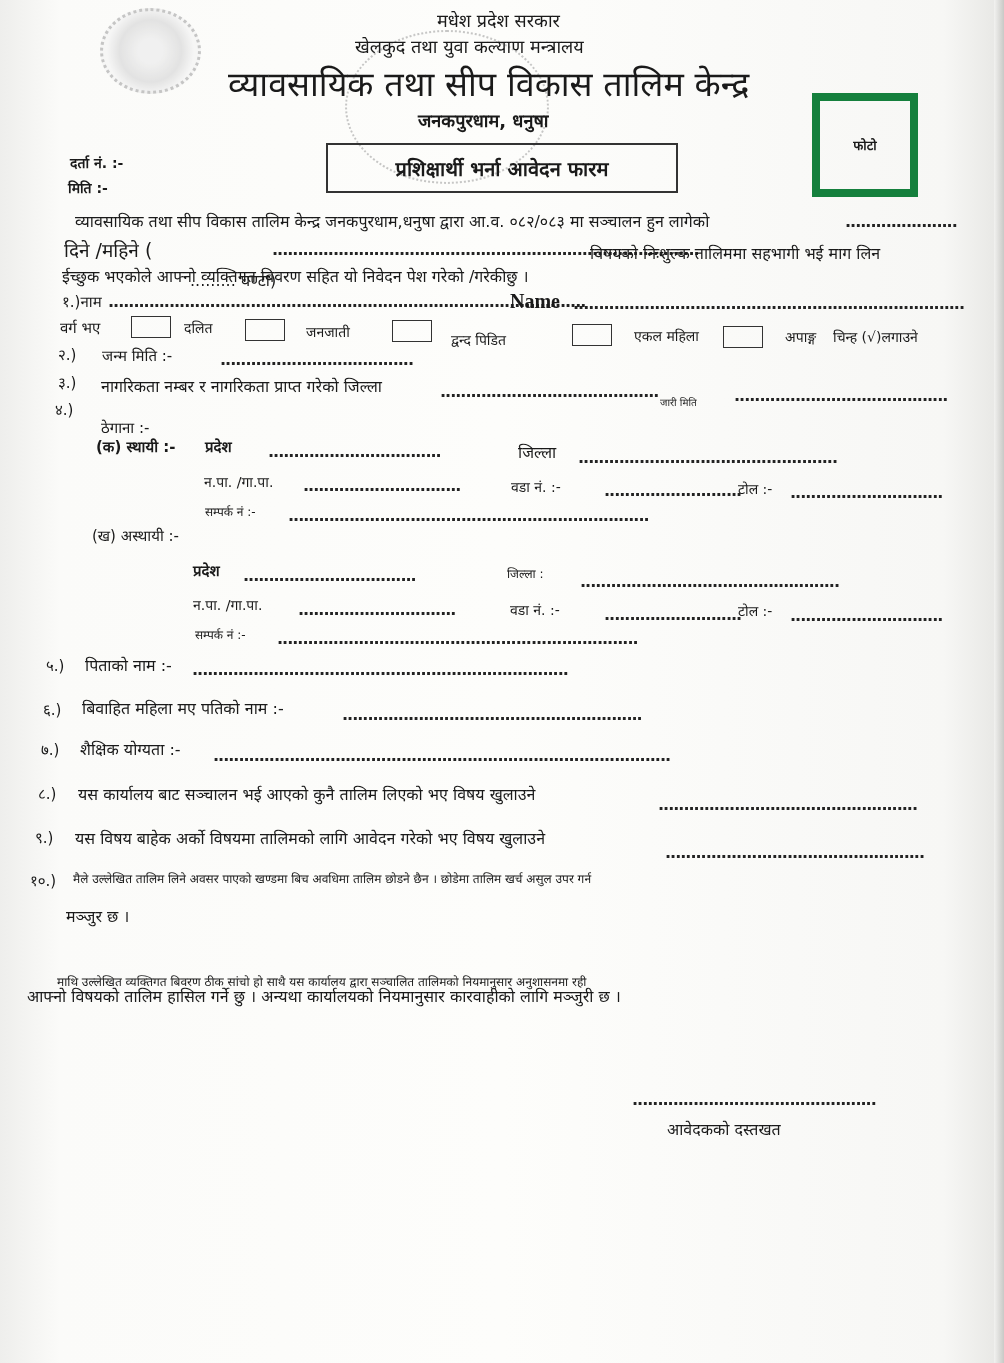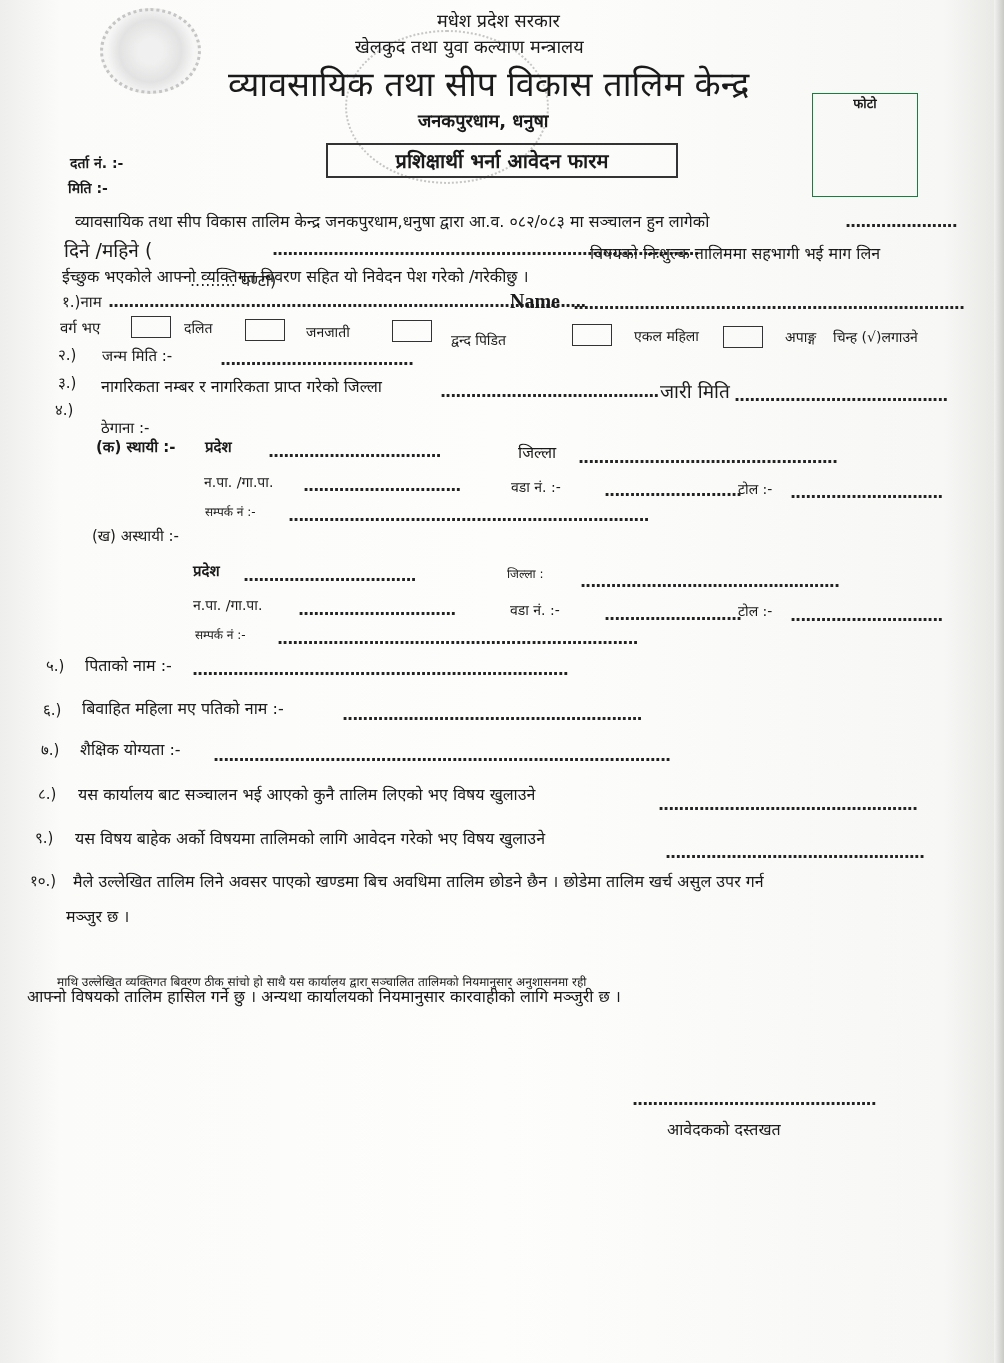--- a/index.html
+++ b/index.html
@@ -20,29 +20,29 @@
     border-radius:50%;
     border:3px dotted #b8b8b8;
     background:radial-gradient(circle,#eee 20%,#ddd 50%,#f5f5f5 70%);
     opacity:0.8;
   }
   .stamp {
     position:absolute; left:345px; top:30px; width:200px; height:150px;
     border-radius:50%; border:2px dotted #9a9a9a; opacity:0.55;
   }
   .title-box {
-    position:absolute; left:326px; top:143px; width:352px; height:35px;
+    position:absolute; left:326px; top:143px; width:352px; height:50px;
     border:2px solid #333; box-sizing:border-box;
     display:flex; align-items:center; justify-content:center;
     font-size:20px; font-weight:bold;
   }
   .photo-box {
     position:absolute; left:812px; top:93px; width:106px; height:104px;
-    border:1px solid #15803d; box-sizing:border-box;
-    display:flex; align-items:flex-start; justify-content:center;
+    border:8px solid #15803d; box-sizing:border-box;
+    display:flex; align-items:center; justify-content:center;
     font-size:13px; font-weight:bold;
   }
   .chk {
     position:absolute; width:40px; height:22px; border:1.5px solid #333; box-sizing:border-box; background:transparent;
   }
   .edge { position:absolute; right:0; top:0; width:10px; height:1363px; background:linear-gradient(90deg,#f2f2f0,#c9c9c6); }
 </style>
 </head>
 <body>
 
@@ -93,21 +93,21 @@
 <div class="abs sm" style="left:785px;top:327px;">अपाङ्ग</div>
 <div class="abs sm" style="left:833px;top:327px;">चिन्ह (√)लगाउने</div>
 
 <div class="abs t" style="left:58px;top:344px;font-size:15px;">२.)</div>
 <div class="abs t" style="left:102px;top:345px;font-size:15px;">जन्म मिति  :-</div>
 <div class="abs dots" style="left:220px;top:350px;">......................................</div>
 
 <div class="abs t" style="left:58px;top:372px;font-size:15px;">३.)</div>
 <div class="abs t" style="left:101px;top:375px;font-size:16px;">नागरिकता नम्बर र नागरिकता प्राप्त गरेको जिल्ला</div>
 <div class="abs dots" style="left:440px;top:382px;">...........................................</div>
-<div class="abs t" style="left:660px;top:378px;font-size:19px;">जारी मिति</div>
+<div class="abs t" style="left:660px;top:395px;font-size:10px;">जारी मिति</div>
 <div class="abs dots" style="left:734px;top:386px;">..........................................</div>
 
 <div class="abs t" style="left:55px;top:399px;font-size:15px;">४.)</div>
 <div class="abs t" style="left:101px;top:417px;font-size:15px;">ठेगाना :-</div>
 
 <div class="abs t b" style="left:96px;top:436px;font-size:15px;">(क) स्थायी :-</div>
 <div class="abs t b" style="left:205px;top:436px;font-size:15px;">प्रदेश</div>
 <div class="abs dots" style="left:268px;top:442px;">..................................</div>
 <div class="abs t" style="left:518px;top:441px;font-size:16px;">जिल्ला</div>
 <div class="abs dots" style="left:578px;top:448px;">...................................................</div>
@@ -152,20 +152,20 @@
 
 <div class="abs t" style="left:38px;top:783px;font-size:15px;">८.)</div>
 <div class="abs t" style="left:78px;top:783px;font-size:16px;">यस कार्यालय बाट सञ्चालन भई आएको कुनै तालिम लिएको भए विषय खुलाउने</div>
 <div class="abs dots" style="left:658px;top:795px;">...................................................</div>
 
 <div class="abs t" style="left:35px;top:827px;font-size:15px;">९.)</div>
 <div class="abs t" style="left:75px;top:827px;font-size:16px;">यस विषय बाहेक अर्को विषयमा तालिमको लागि आवेदन गरेको भए विषय खुलाउने</div>
 <div class="abs dots" style="left:665px;top:843px;">...................................................</div>
 
 <div class="abs t" style="left:30px;top:870px;font-size:15px;">१०.)</div>
-<div class="abs t" style="left:73px;top:870px;font-size:16px;">मैले उल्लेखित तालिम लिने अवसर पाएको खण्डमा बिच अवधिमा तालिम छोडने छैन । छोडेमा तालिम खर्च असुल उपर गर्न</div>
+<div class="abs t" style="left:73px;top:870px;font-size:12px;">मैले उल्लेखित तालिम लिने अवसर पाएको खण्डमा बिच अवधिमा तालिम छोडने छैन । छोडेमा तालिम खर्च असुल उपर गर्न</div>
 <div class="abs t" style="left:66px;top:905px;font-size:16px;">मञ्जुर छ ।</div>
 
 <div class="abs t" style="left:57px;top:950px;font-size:12px;margin-top:23px;">माथि उल्लेखित व्यक्तिगत बिवरण ठीक सांचो हो  साथै यस कार्यालय द्वारा सञ्चालित तालिमको नियमानुसार अनुशासनमा रही</div>
 <div class="abs t" style="left:27px;top:985px;font-size:16px;">आफ्नो विषयको तालिम हासिल गर्ने छु । अन्यथा कार्यालयको नियमानुसार कारवाहीको लागि मञ्जुरी छ ।</div>
 
 <div class="abs dots" style="left:632px;top:1090px;">................................................</div>
 <div class="abs t" style="left:667px;top:1118px;font-size:16px;">आवेदकको दस्तखत</div>
 
 </body></html>

